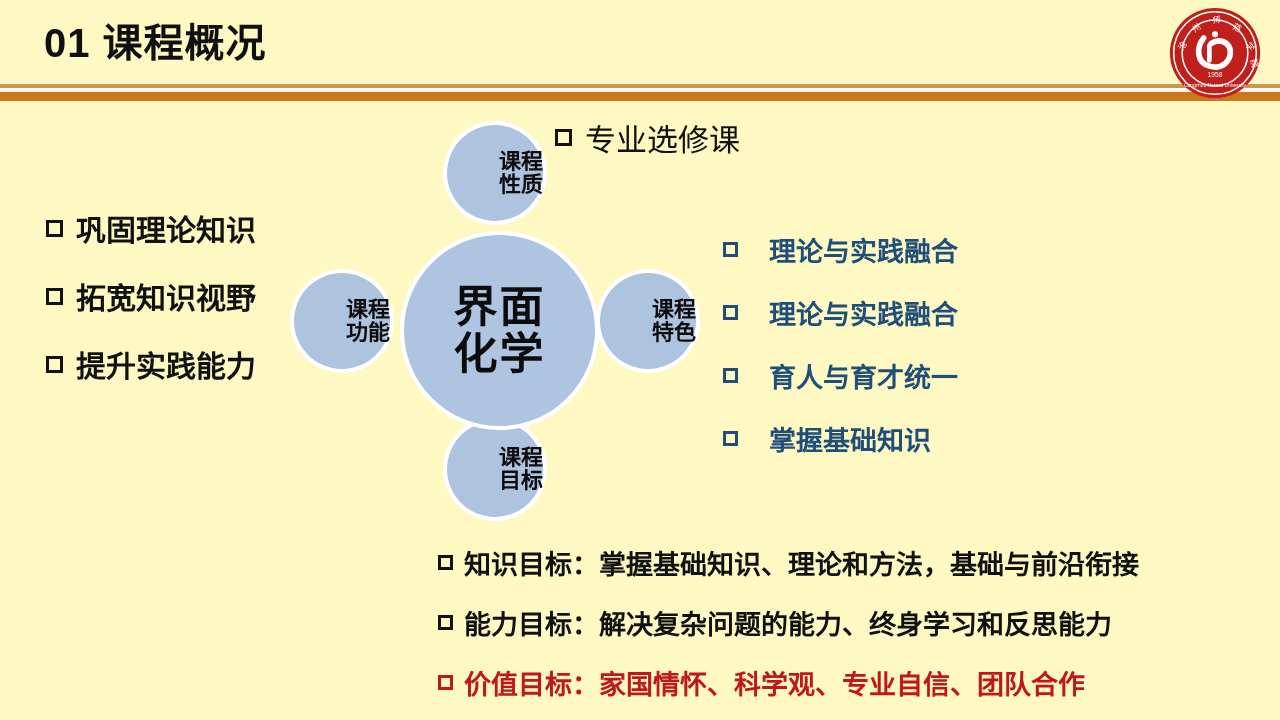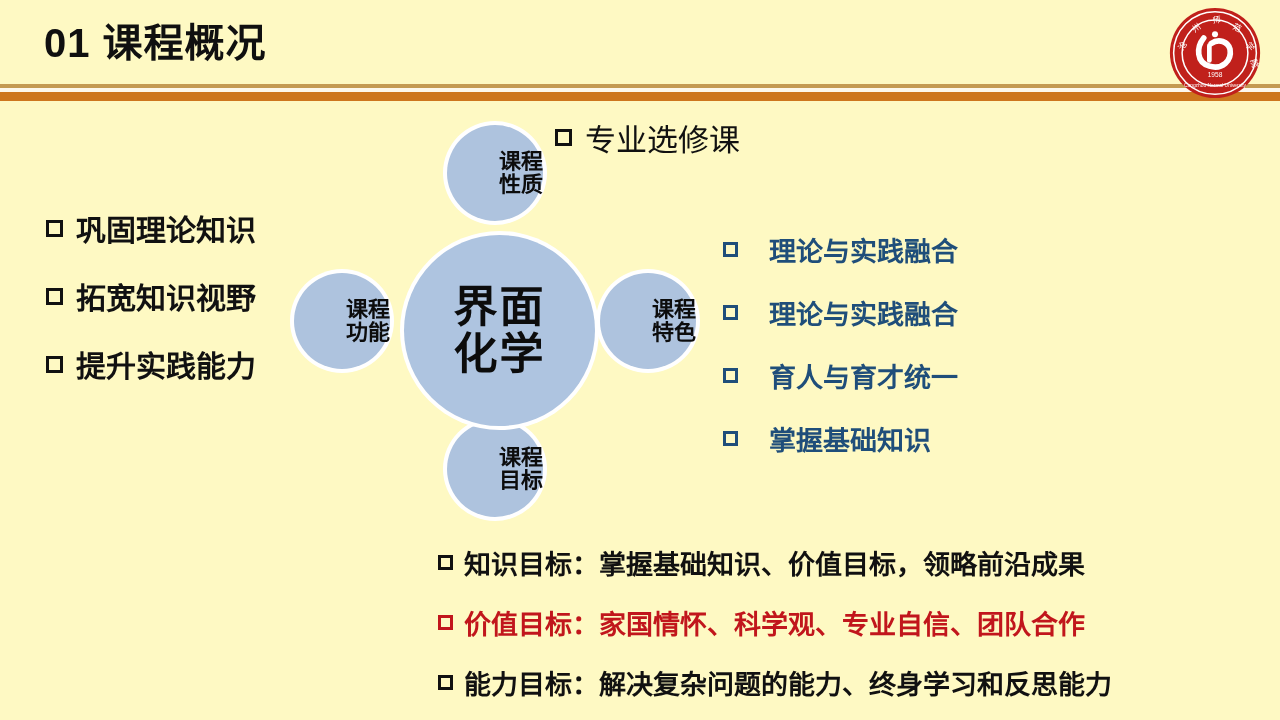--- a/index.html
+++ b/index.html
@@ -295,25 +295,25 @@
     </div>
     <div class="bullet-row">
       <span class="bullet-box sm"></span>
       <span>掌握基础知识</span>
     </div>
   </div>
 
   <div class="goals">
     <div class="bullet-row goal-knowledge">
       <span class="bullet-box sm"></span>
-      <span>知识目标：掌握基础知识、价值目标，领略前沿成果</span>
+      <span>知识目标：掌握基础知识、理论和方法，基础与前沿衔接</span>
+    </div>
+    <div class="bullet-row goal-ability">
+      <span class="bullet-box sm"></span>
+      <span>能力目标：解决复杂问题的能力、终身学习和反思能力</span>
     </div>
     <div class="bullet-row goal-value">
       <span class="bullet-box sm"></span>
       <span>价值目标：家国情怀、科学观、专业自信、团队合作</span>
     </div>
-    <div class="bullet-row goal-ability">
-      <span class="bullet-box sm"></span>
-      <span>能力目标：解决复杂问题的能力、终身学习和反思能力</span>
-    </div>
   </div>
 
 </div>
 
 </body></html>

